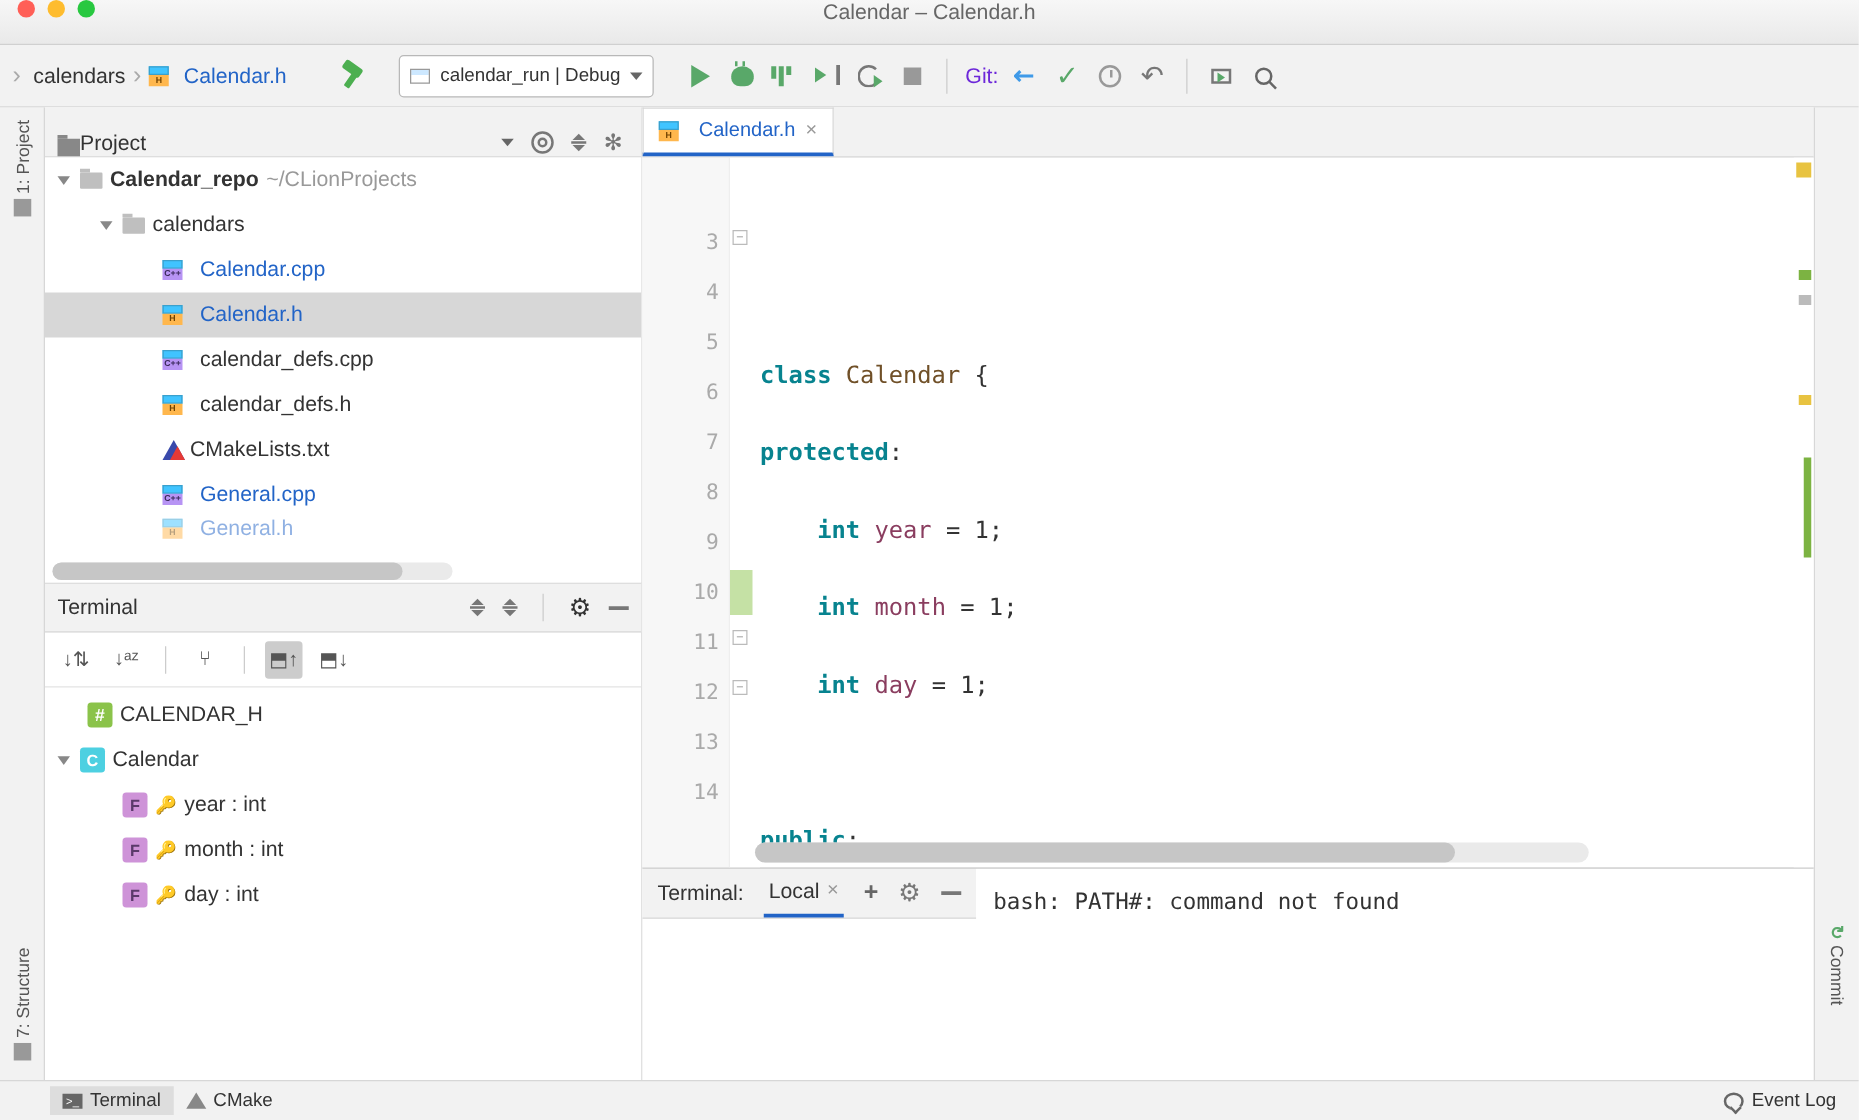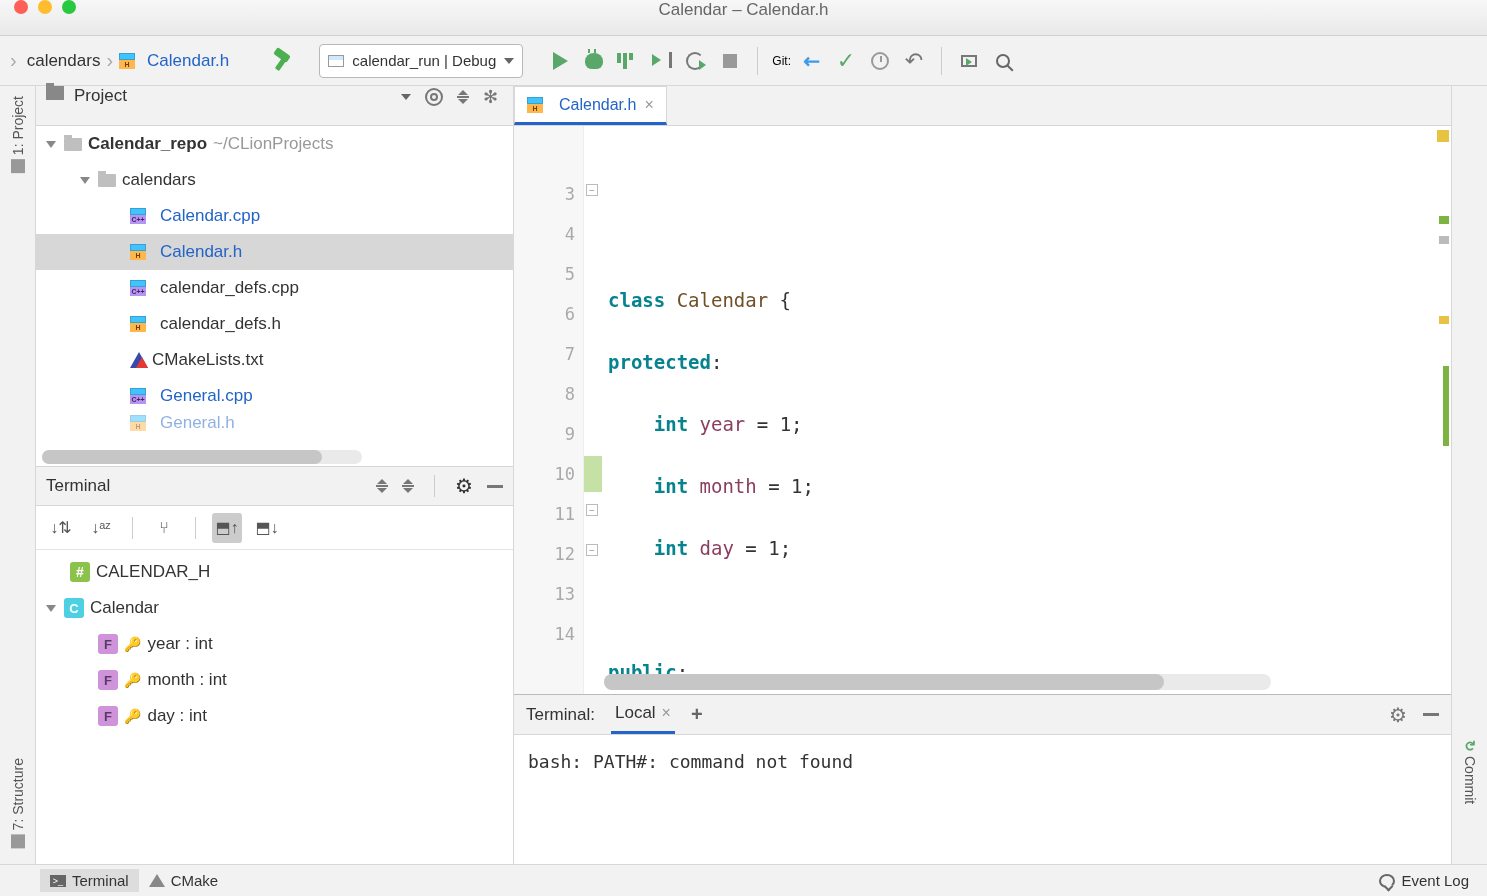--- a/index.html
+++ b/index.html
@@ -55,40 +55,40 @@
     display:flex; align-items:center; padding:0 8px; gap:8px;
   }
   .rc-icon { width:16px; height:12px; border:1px solid #999; display:inline-block; background:linear-gradient(#cde8ff 40%, #fff 40%);}
   .chevron-down { width:0;height:0;border-left:5px solid transparent;border-right:5px solid transparent;border-top:6px solid #666;}
   .tool-btn { width:26px; height:26px; display:flex; align-items:center; justify-content:center; color:#59a869; }
   .play { width:0;height:0;border-top:9px solid transparent;border-bottom:9px solid transparent;border-left:15px solid #59a869;}
   .bug {width:18px;height:16px;background:#59a869;border-radius:50% 50% 40% 40%;position:relative;}
   .bug:before{content:'';position:absolute;top:-4px;left:3px;width:4px;height:4px;border-left:2px solid #59a869;border-right:2px solid #59a869;}
   .stop { width:14px;height:14px;background:#999;}
   .sep { width:1px; height:28px; background:#ccc; margin:0 6px;}
-  .git-label { color:#000000; font-size:12px;}
+  .git-label { color:#6d28d9; font-size:17px;}
   .arrow-dl { color:#3f9ae8; font-size:20px; font-weight:bold; transform:rotate(45deg);}
   .check { color:#59a869; font-size:22px;}
   .clock { width:18px;height:18px;border:2px solid #999;border-radius:50%;position:relative;}
   .clock:before{content:'';position:absolute;top:2px;left:7px;width:2px;height:6px;background:#999;}
   .undo-arrow { font-size:22px; color:#777; }
   .search-icon { width:14px;height:14px;border:2px solid #666;border-radius:50%;position:relative;}
   .search-icon:after{content:'';position:absolute;width:2px;height:8px;background:#666;transform:rotate(-45deg);bottom:-6px;right:-3px;}
   
   .body {
     display:flex; height: calc(100% - 36px - 50px - 32px);
   }
   .left-rail { width:36px; background:#f2f2f2; border-right:1px solid #d7d7d7; display:flex; flex-direction:column; align-items:center; padding-top:10px; gap:30px;}
   .rail-text-v { writing-mode: vertical-rl; transform: rotate(180deg); font-size:14px; color:#555; display:flex; align-items:center; gap:4px; cursor:pointer;}
   .rail-icon { width:14px; height:14px; background:#999; display:inline-block;}
   .right-rail { width:36px; background:#f2f2f2; border-left:1px solid #d7d7d7; display:flex; flex-direction:column; align-items:center; justify-content:center;}
   .rail-text-v2 { writing-mode: vertical-rl; font-size:14px; color:#555; display:flex; align-items:center; gap:4px; cursor:pointer;}
   
   .left-pane { width:478px; background:#fff; border-right:1px solid #d7d7d7; display:flex; flex-direction:column;}
-  .project-header { height:40px; border-bottom:1px solid #d7d7d7; display:flex; align-items:flex-start; padding:0 10px; gap:10px; background:#f2f2f2;}
+  .project-header { height:40px; border-bottom:1px solid #d7d7d7; display:flex; align-items:flex-end; padding:0 10px; background:#f2f2f2;}
   .project-header .proj-icon { width:18px;height:14px;background:#888;position:relative;}
   .project-header .proj-icon:before{content:'';position:absolute;top:-3px;left:0;width:8px;height:3px;background:#888;}
   .project-header .label { font-size:17px; color:#333; flex:1;}
   .hdr-icons { display:flex; gap:14px; align-items:center; color:#777;}
   .target-icon { width:18px;height:18px;border:2px solid #777;border-radius:50%;position:relative;}
   .target-icon:before{content:'';position:absolute;inset:3px;border:2px solid #777;border-radius:50%;}
   .collapse-v { display:flex;flex-direction:column;align-items:center;gap:1px;}
   .collapse-v span{width:12px;height:2px;background:#777;}
   .collapse-v:before,.collapse-v:after{content:'';width:0;height:0;border-left:5px solid transparent;border-right:5px solid transparent;}
   .collapse-v:before{border-bottom:5px solid #777;}
@@ -132,21 +132,21 @@
   .code-line{ height:40px; line-height:40px;}
   .kw{color:#07838f; font-weight:600;}
   .cls{color:#705028;}
   .mem{color:#8a3d5f;}
   .right-gutter{ width:16px; background:#fff; position:relative;}
   .rg-mark{position:absolute; right:2px; width:10px; height:8px;}
   .editor-hscroll{ position:absolute; bottom:4px; left:90px; right:180px; height:16px; background:#eaeaea; border-radius:8px;}
   .editor-hscroll .thumb{height:100%; width:560px; background:#c6c6c6; border-radius:8px;}
   .green-band{position:absolute; left:0; top:330px; width:18px; height:36px; background:#c5e1a5;}
   
-  .terminal-pane { height:170px; border-top:1px solid #bbb; display:flex; flex-direction:column;}
+  .terminal-pane { height:170px; border-top:1px solid #bbb; display:flex; flex-direction:row;}
   .term-header { height:40px; background:#f2f2f2; border-bottom:1px solid #d7d7d7; display:flex; align-items:center; padding:0 12px; gap:16px; font-size:17px;}
   .term-tab{ display:flex; align-items:center; gap:6px; height:100%; border-bottom:3px solid #2264c7; padding:0 4px;}
   .plus{color:#666;font-size:20px;font-weight:bold;}
   .term-tools{ margin-left:auto; display:flex; gap:16px; color:#777; align-items:center;}
   .gear{font-size:20px;}
   .minus{width:16px;height:3px;background:#777;}
   .term-body{ flex:1; background:#fff; padding:10px 14px; font-family:"Menlo","Consolas",monospace; font-size:18px; color:#333; line-height:34px;}
   
   .statusbar { position:absolute; bottom:0; left:0; right:0; height:32px; background:#f2f2f2; border-top:1px solid #d7d7d7; display:flex; align-items:center; padding:0 8px 0 40px; font-size:15px;}
   .status-tab{ display:flex; align-items:center; gap:6px; padding:3px 10px; color:#333;}

